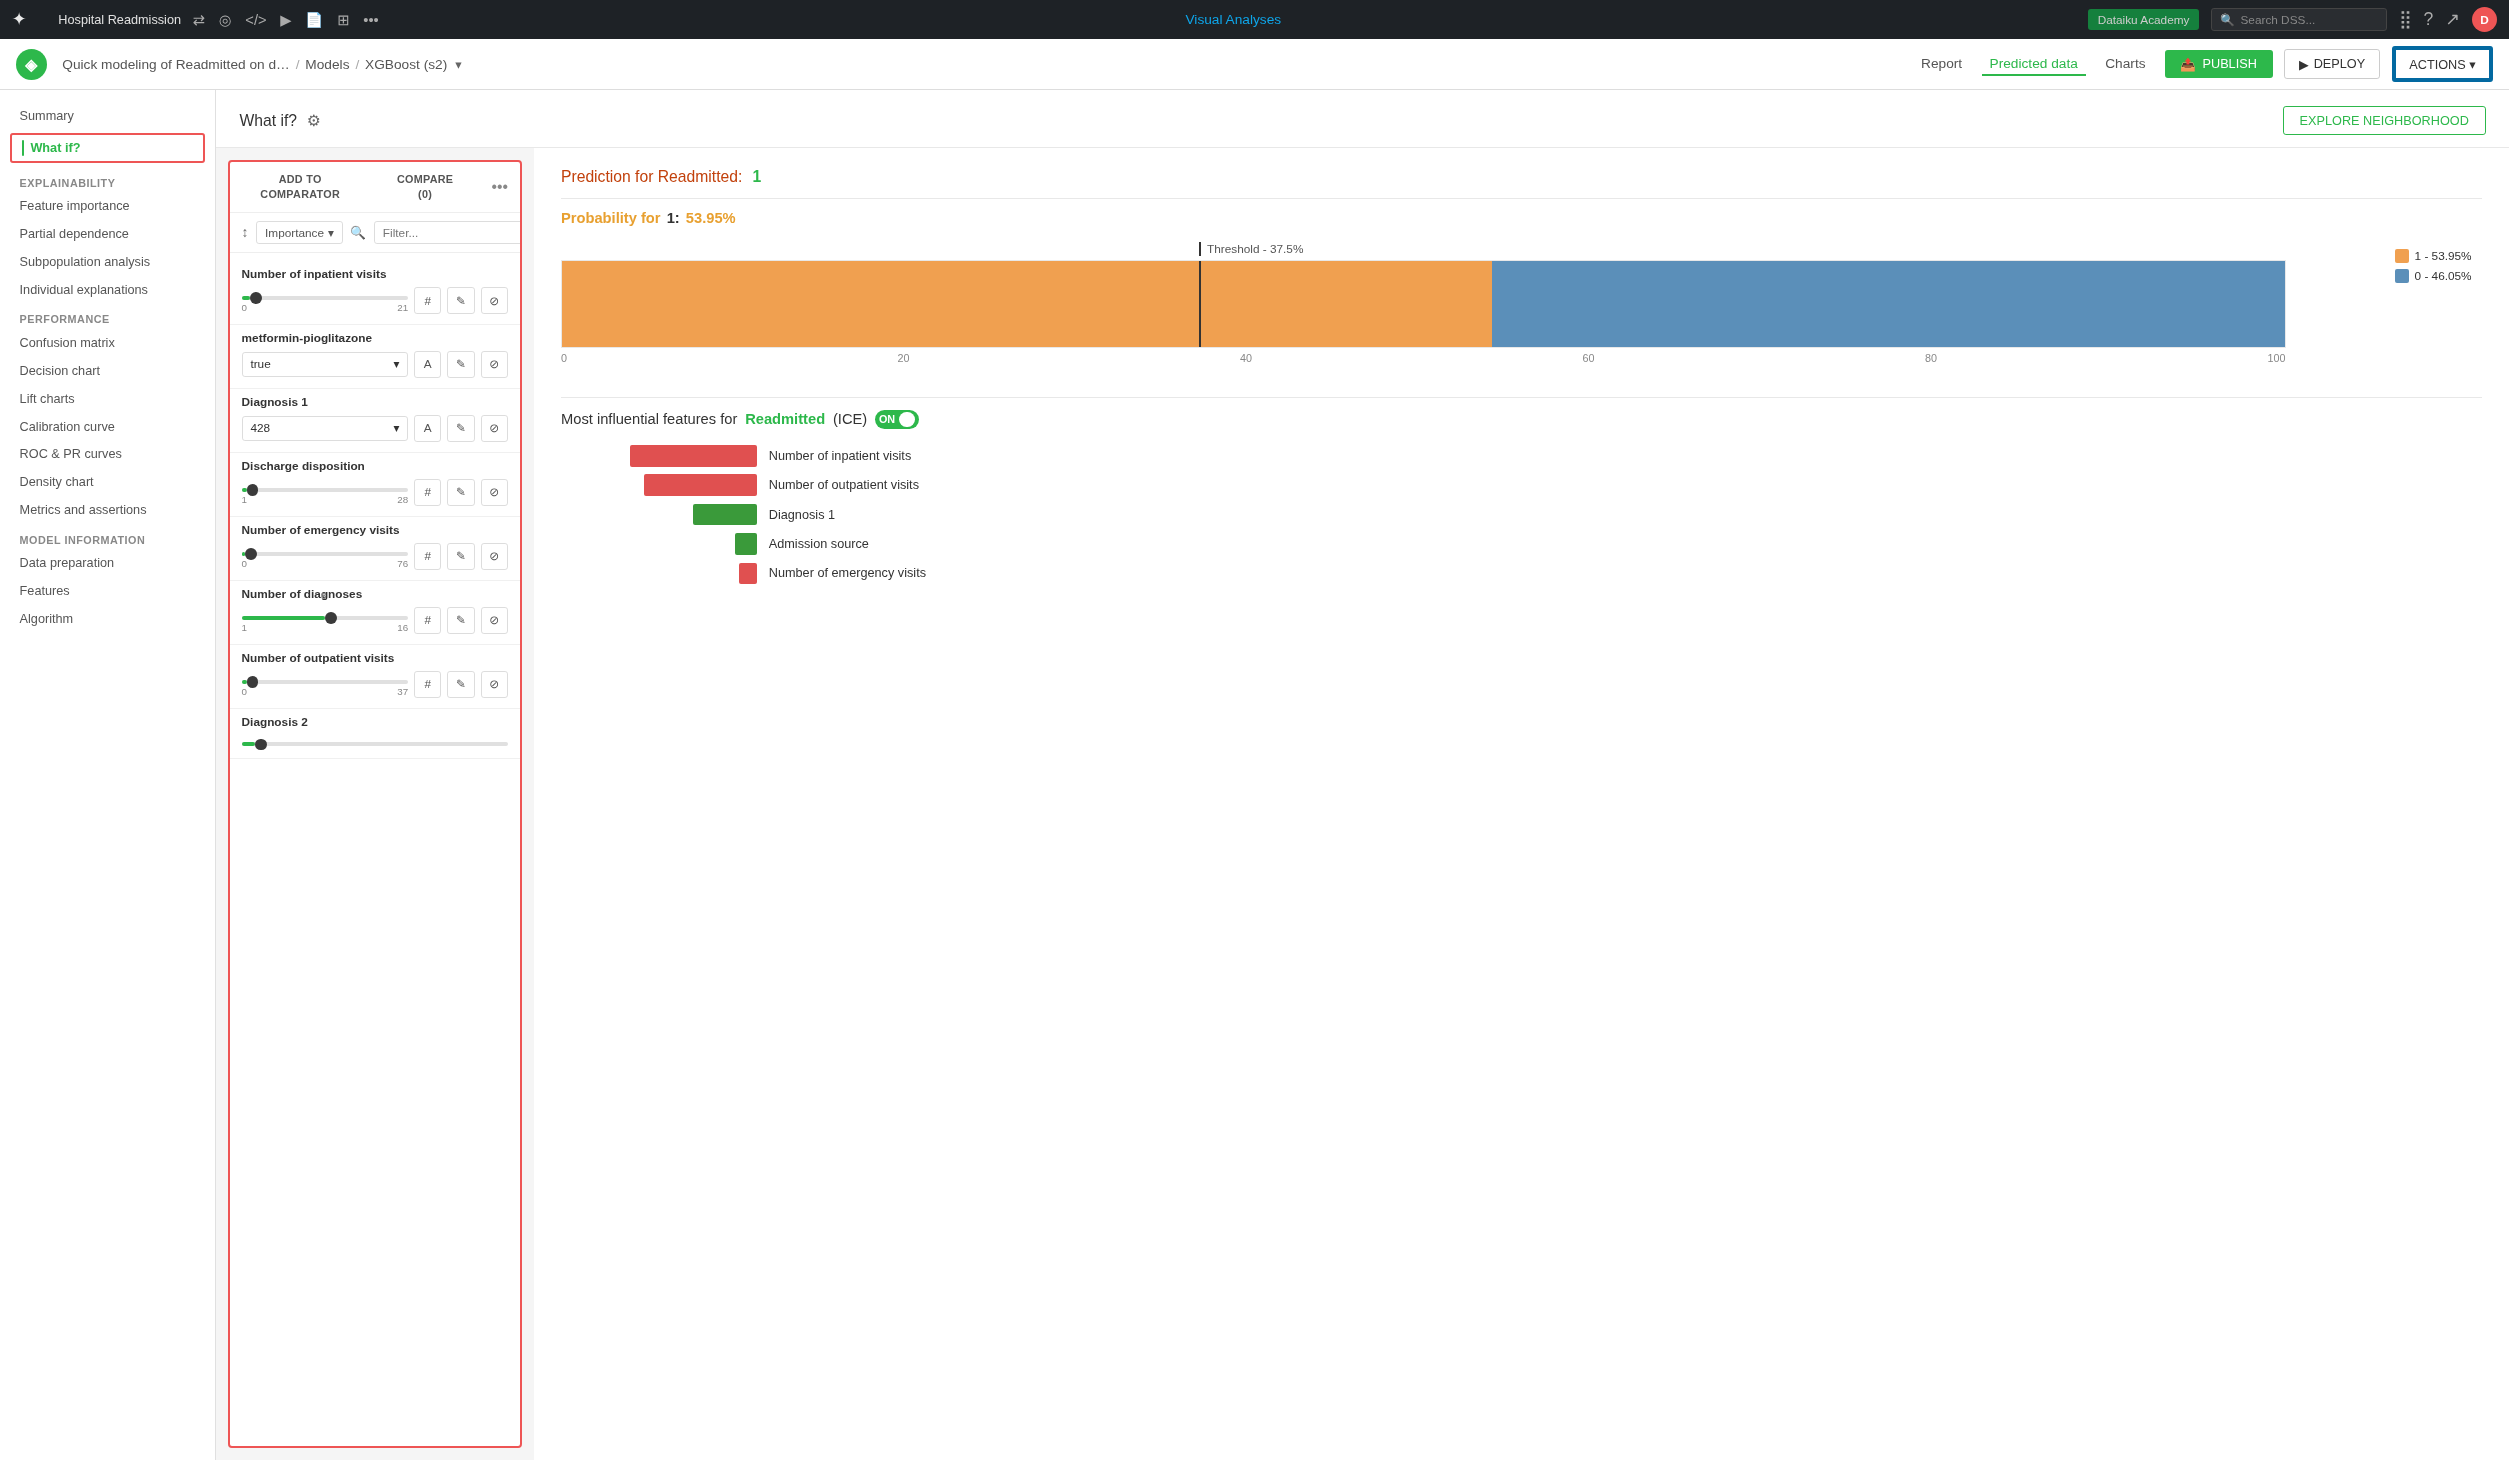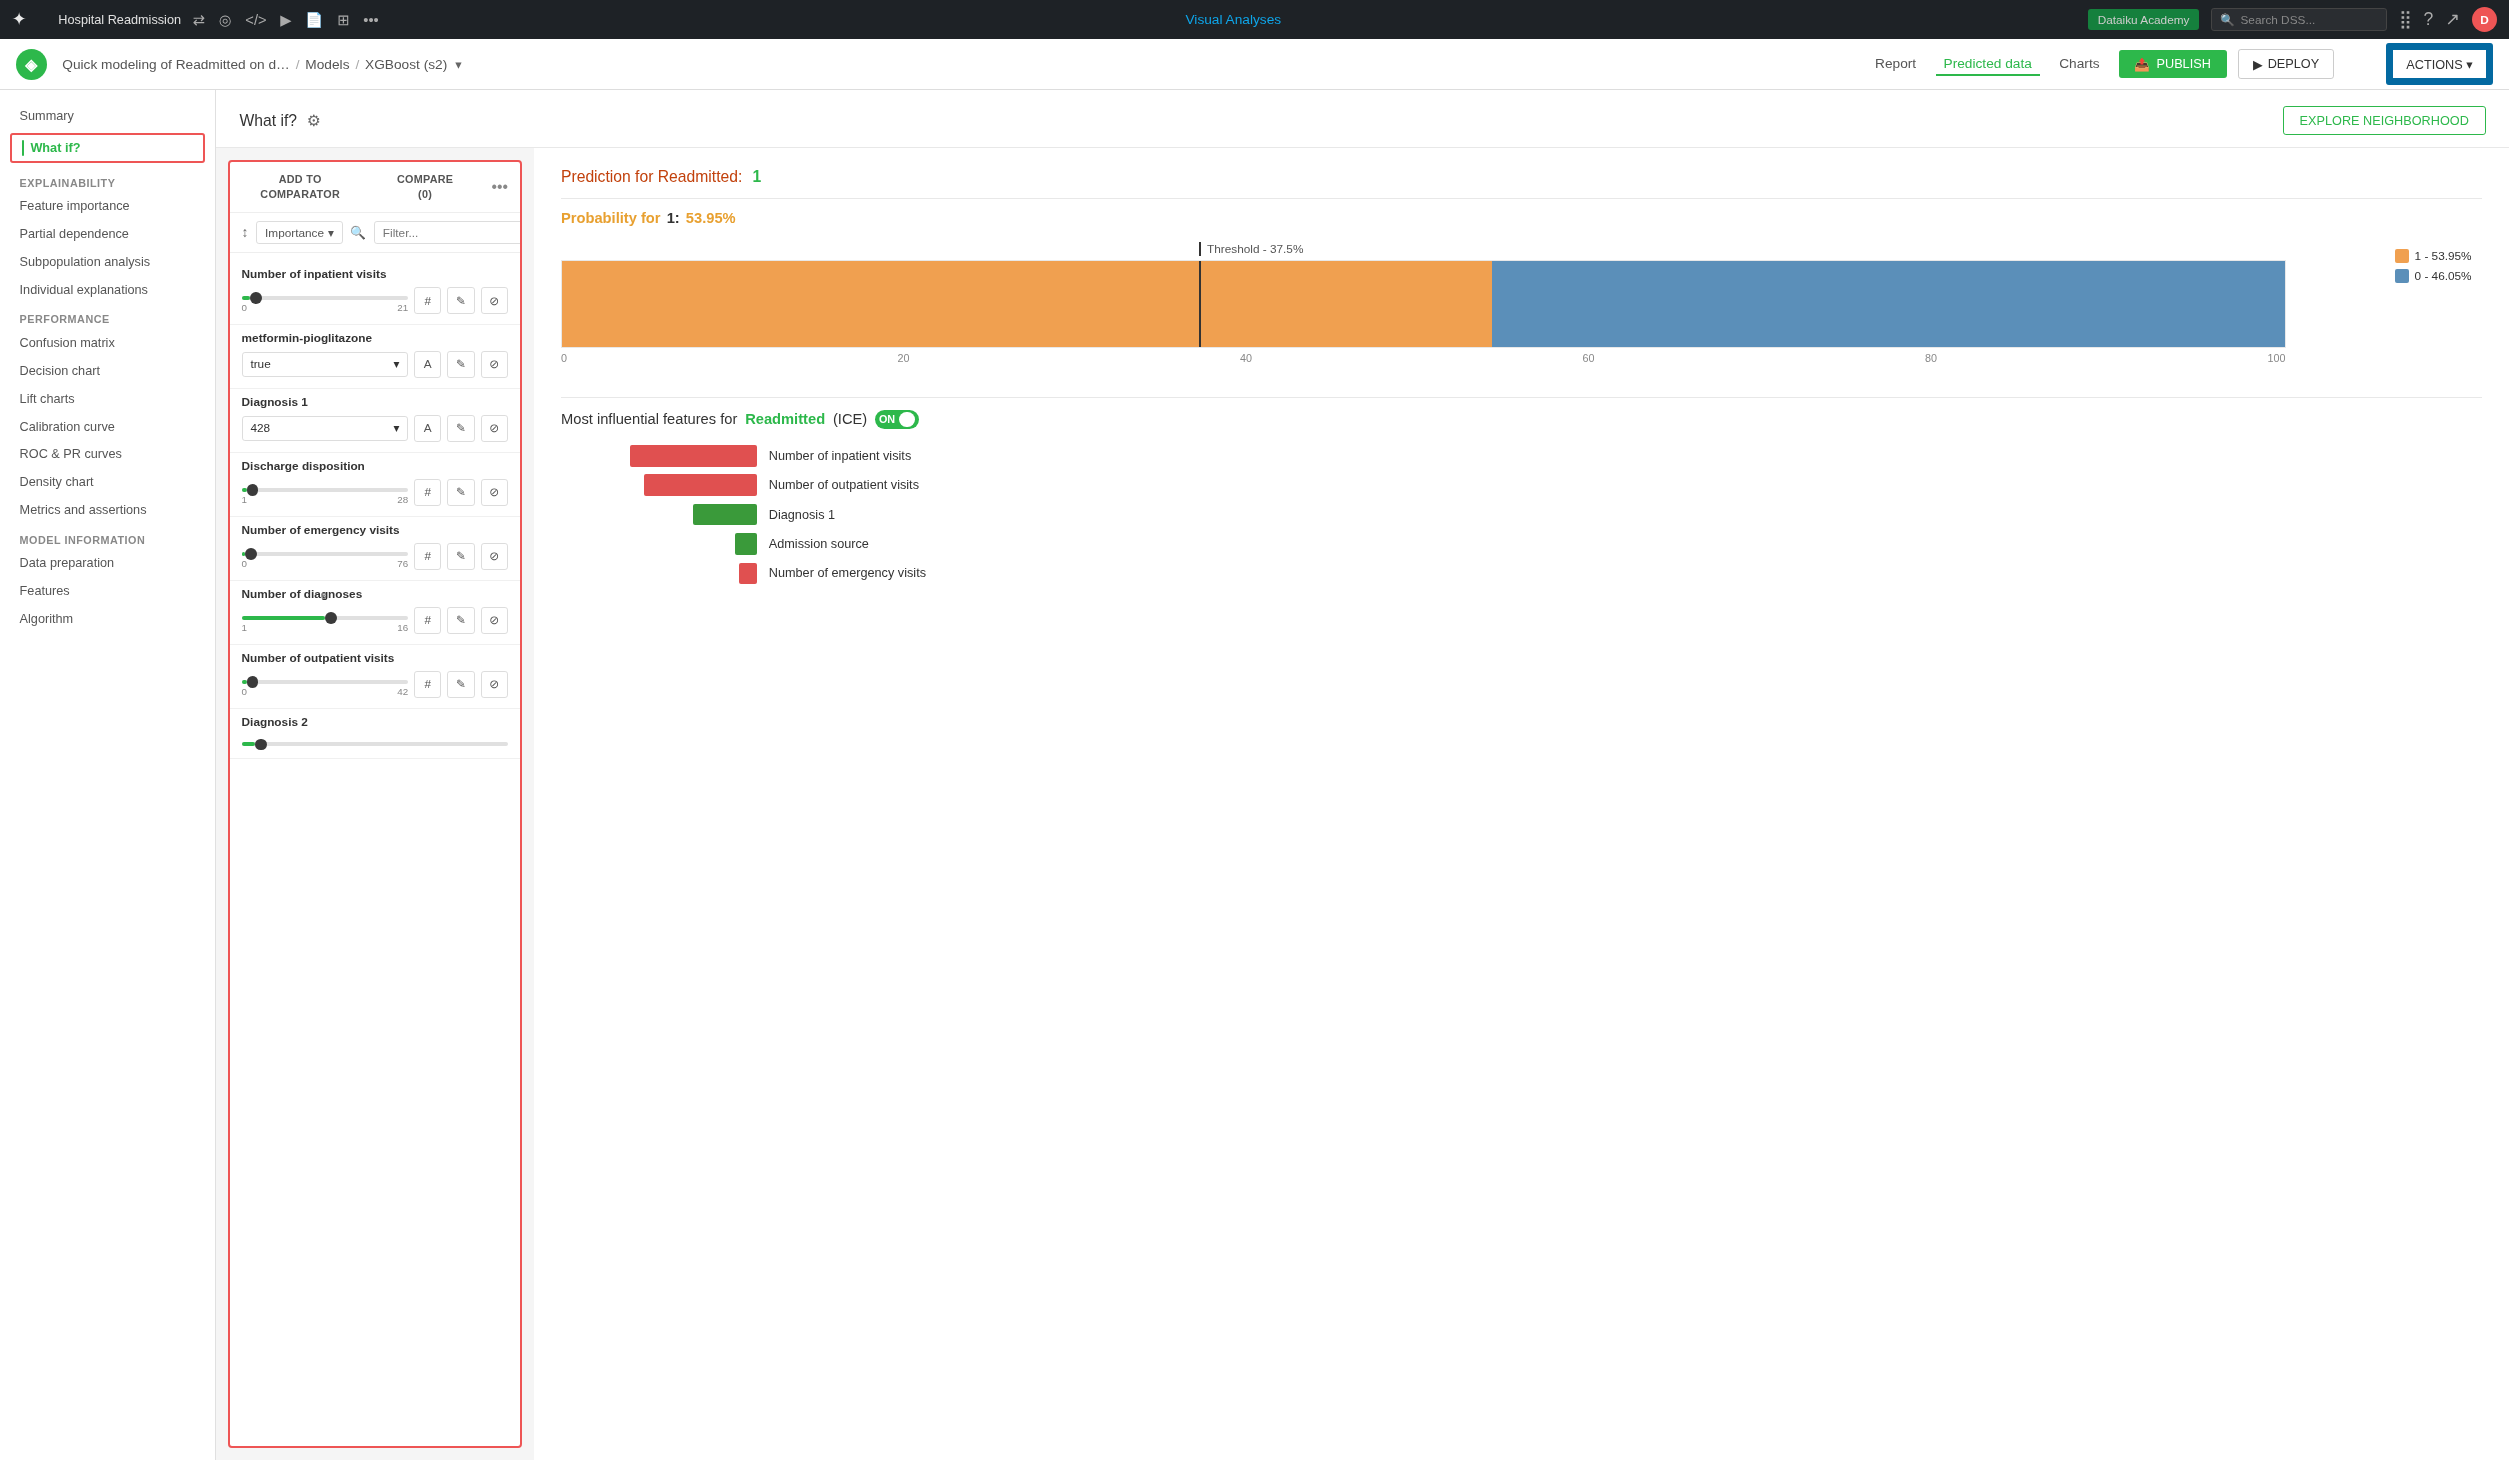--- a/index.html
+++ b/index.html
@@ -28,21 +28,21 @@
     .secondbar-logo { background: #2db84b; width: 31px; height: 31px; border-radius: 50%; display: flex; align-items: center; justify-content: center; color: white; font-size: 15.7px; font-weight: bold; margin-right: 7.8px; }
     .secondbar-breadcrumb { display: flex; align-items: center; gap: 5.9px; color: #555; font-size: 13.7px; }
     .secondbar-breadcrumb .sep { color: #aaa; }
     .secondbar-breadcrumb .active { font-weight: 500; }
     .secondbar-dropdown { color: #666; font-size: 12.7px; margin-left: 2px; cursor: pointer; }
     .secondbar-right { margin-left: auto; display: flex; align-items: center; gap: 11.8px; }
     .nav-tab { padding: 3.9px 7.8px; color: #555; font-size: 13.7px; cursor: pointer; text-decoration: none; border-bottom: 2px solid transparent; }
     .nav-tab.active { color: #2db84b; border-bottom: 2px solid #2db84b; font-weight: 500; }
     .btn-publish { background: #2db84b; color: white; border: none; padding: 6.9px 15.7px; border-radius: 2.9px; font-size: 12.7px; font-weight: 500; cursor: pointer; display: flex; align-items: center; gap: 5.9px; }
     .btn-deploy { background: white; color: #333; border: 1px solid #ccc; padding: 6.9px 13.7px; border-radius: 2.9px; font-size: 12.7px; cursor: pointer; display: flex; align-items: center; gap: 4.9px; }
-    .btn-actions { background: white; color: #333; border: 7px solid #0369a1; padding: 6.9px 13.7px; border-radius: 2.9px; font-size: 12.7px; cursor: pointer; margin-left: 40px; }
+    .btn-actions { background: white; color: #333; border: 4px solid #0369a1; padding: 6.9px 13.7px; border-radius: 2.9px; font-size: 12.7px; cursor: pointer; }
 
     
     .main-layout { display: flex; height: calc(100vh - 90px); }
 
     
     .sidebar { width: 216px; background: #fff; border-right: 1px solid #e0e0e0; overflow-y: auto; padding: 11.8px 0; flex-shrink: 0; }
     .sidebar-item { padding: 6.9px 19.6px; color: #555; font-size: 12.7px; cursor: pointer; display: flex; align-items: center; gap: 7.8px; }
     .sidebar-section { padding: 9.8px 19.6px 3.9px; color: #888; font-size: 10.8px; font-weight: 700; letter-spacing: 0.5px; text-transform: uppercase; }
     .sidebar-item-plain { padding: 6.9px 19.6px; color: #555; font-size: 12.7px; cursor: pointer; }
 
@@ -345,21 +345,21 @@
           <div class="feature-row">
             <div class="feature-name">Number of outpatient visits</div>
             <div class="feature-controls">
               <div class="feature-slider-wrap">
                 <div class="feature-slider">
                   <div class="feature-slider-track" style="width:3%;"></div>
                   <div class="feature-slider-thumb" style="left:3%;"></div>
                 </div>
                 <div class="feature-range">
                     <span>0</span>
-                    <span>42</span>
+                    <span>37</span>
                   </div>
               </div>
               <button class="feature-btn">#</button>
               <button class="feature-btn">✎</button>
               <button class="feature-btn">⊘</button>
             </div>
           </div>
 
           <div class="feature-row">
             <div class="feature-name">Diagnosis 2</div>

